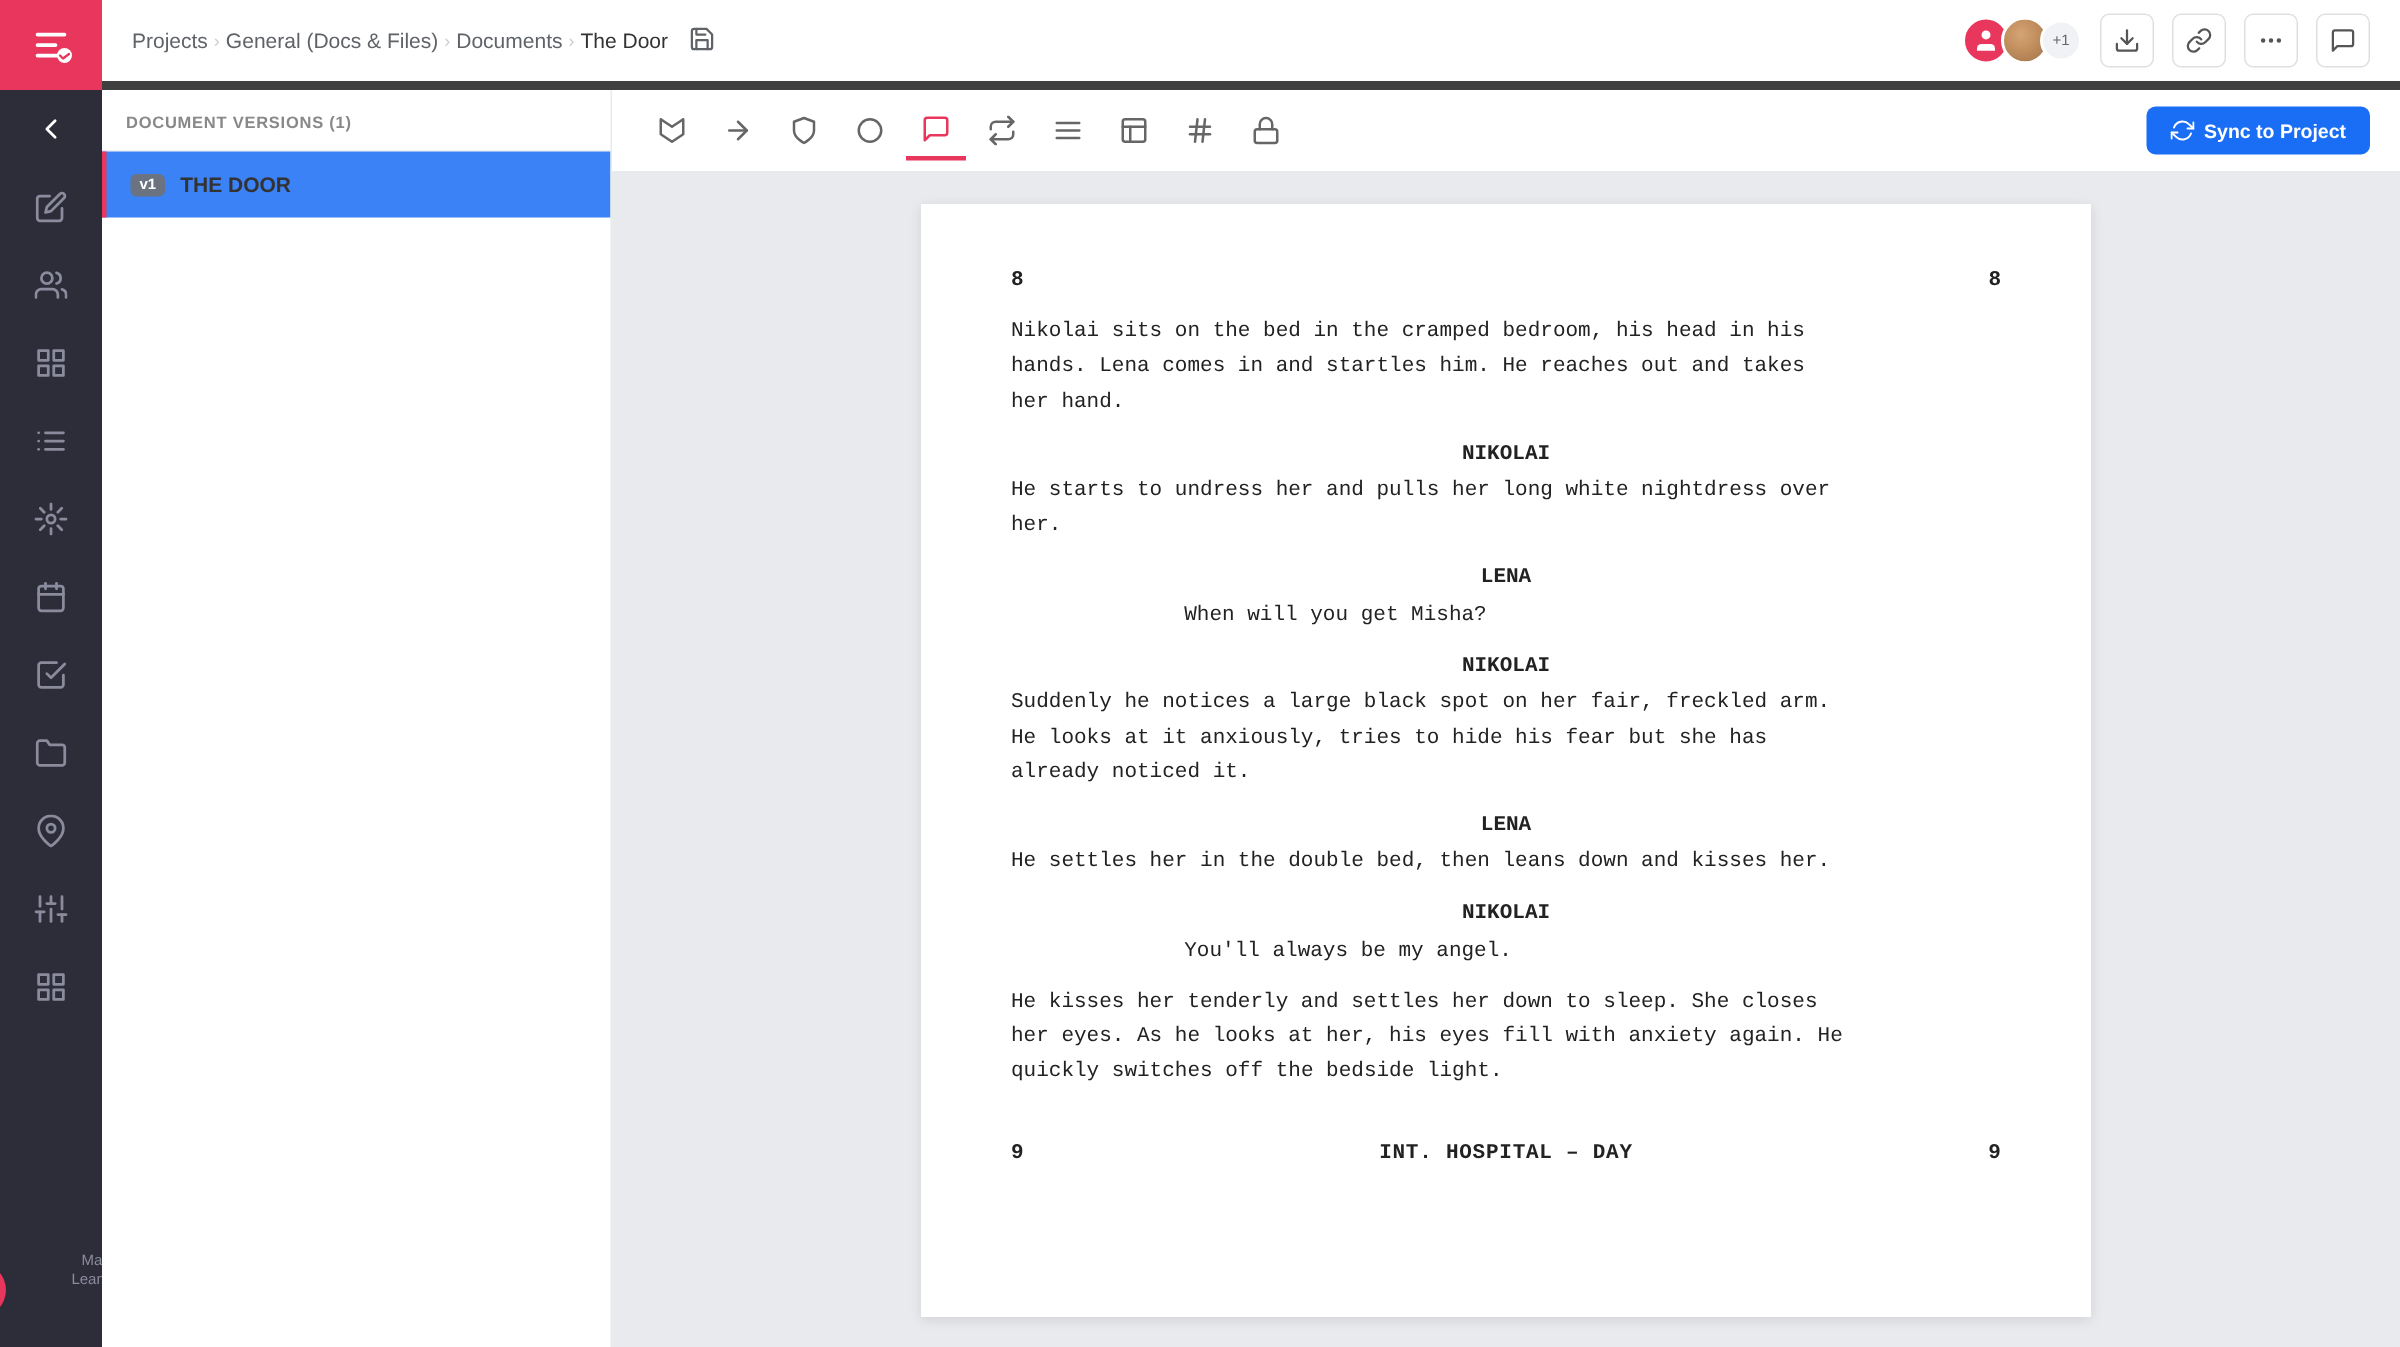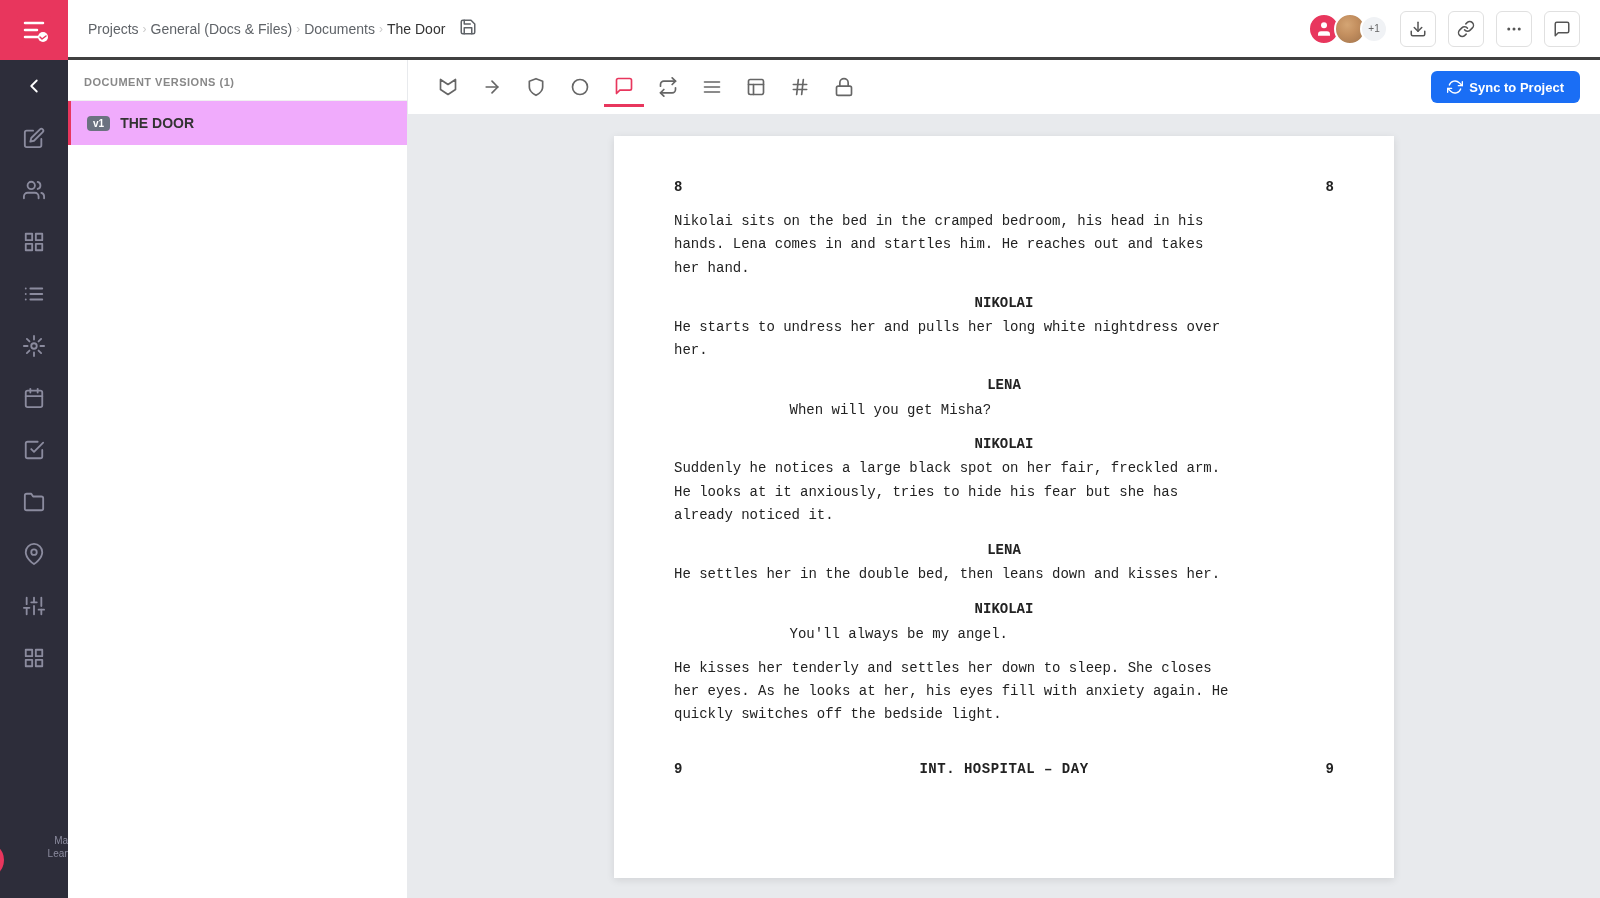--- a/index.html
+++ b/index.html
@@ -75,21 +75,21 @@
       overflow: hidden;
     }
 
     
     .top-header {
       background: white;
       height: 60px;
       display: flex;
       align-items: center;
       padding: 0 20px;
-      border-bottom: 3px solid #404040;
+      border-bottom: 6px solid #404040;
       flex-shrink: 0;
     }
     .breadcrumb {
       display: flex;
       align-items: center;
       gap: 4px;
       font-size: 14px;
       color: #5f6368;
       flex: 1;
     }
@@ -178,21 +178,21 @@
       letter-spacing: 0.5px;
       text-transform: uppercase;
       border-bottom: 1px solid #f0f0f0;
     }
     .doc-version-item {
       display: flex;
       align-items: center;
       padding: 14px 16px;
       cursor: pointer;
       border-left: 3px solid #e8365d;
-      background: #f0abfc;
+      background: #3b82f6;
     }
     .version-badge {
       background: #6b7280;
       color: white;
       font-size: 10px;
       font-weight: 700;
       padding: 2px 6px;
       border-radius: 4px;
       margin-right: 10px;
     }

